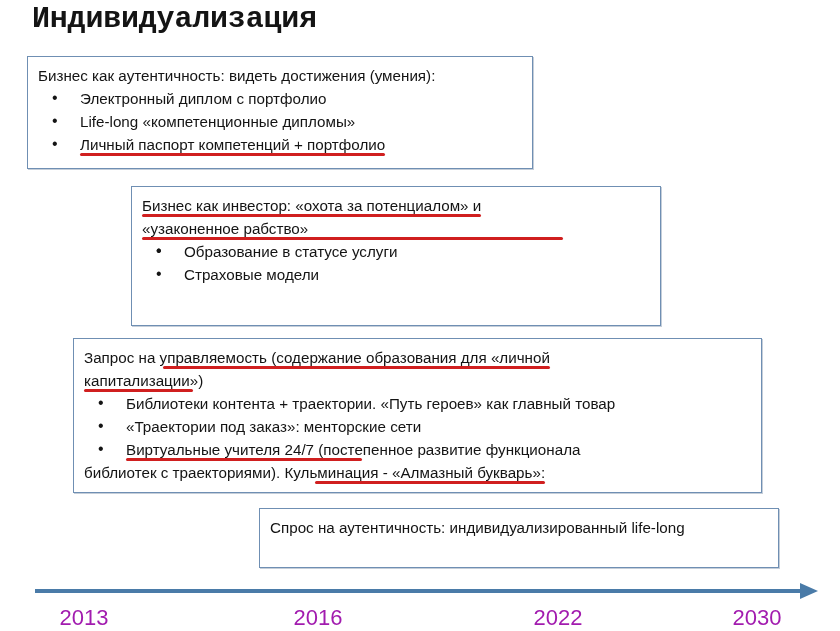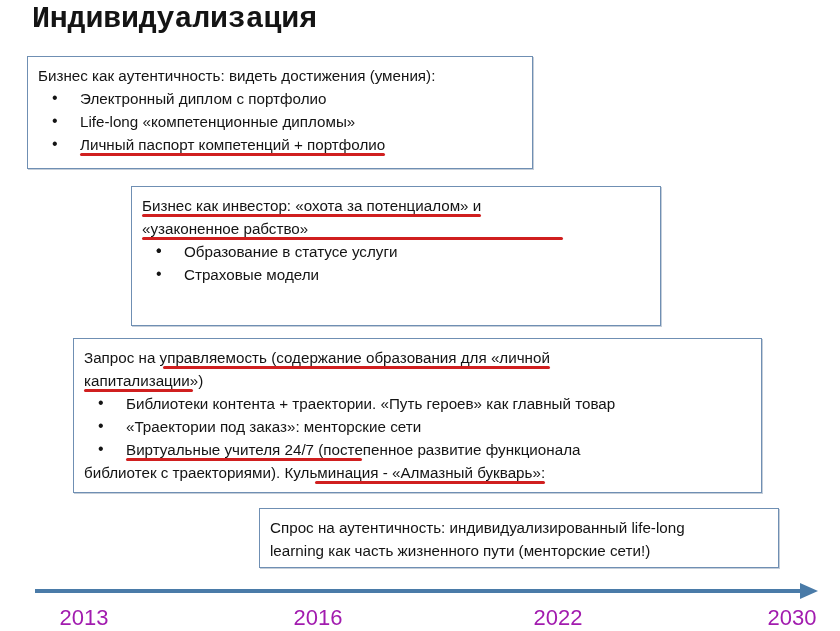--- a/index.html
+++ b/index.html
@@ -149,26 +149,25 @@
         <div class="line bul"><span>Библиотеки контента + траектории. «Путь героев» как главный товар</span></div>
         <div class="line bul"><span>«Траектории под заказ»: менторские сети</span></div>
         <div class="line bul"><span>Виртуальные учителя 24/7 (постепенное развитие функционала</span><span class="uline" style="left: 42px; width: 236.08px;"></span></div>
         <div class="line cont"><span>библиотек с траекториями). Кульминация - «Алмазный букварь»:</span><span class="uline" style="left: 230.5px; width: 230.5px;"></span></div>
       </div>
   </div>
 
   <div class="callout" id="box-authentic">
     <div class="lines">
         <div class="line cont"><span>Спрос на аутентичность: индивидуализированный life-long</span></div>
-        <div class="line cont"><span>learning как часть жизненного пути (менторские сети!)</span></div>
       </div>
   </div>
 
   <div id="timeline">
     <div id="axis-line"></div>
     <div id="axis-head"></div>
   <div class="year" style="left: 39px;">2013</div>
       <div class="year" style="left: 273px;">2016</div>
       <div class="year" style="left: 513px;">2022</div>
-      <div class="year" style="left: 747px;">2030</div>
+      <div class="year" style="left: 712px;">2030</div>
     </div>
 
 </div>
 
 </body></html>

